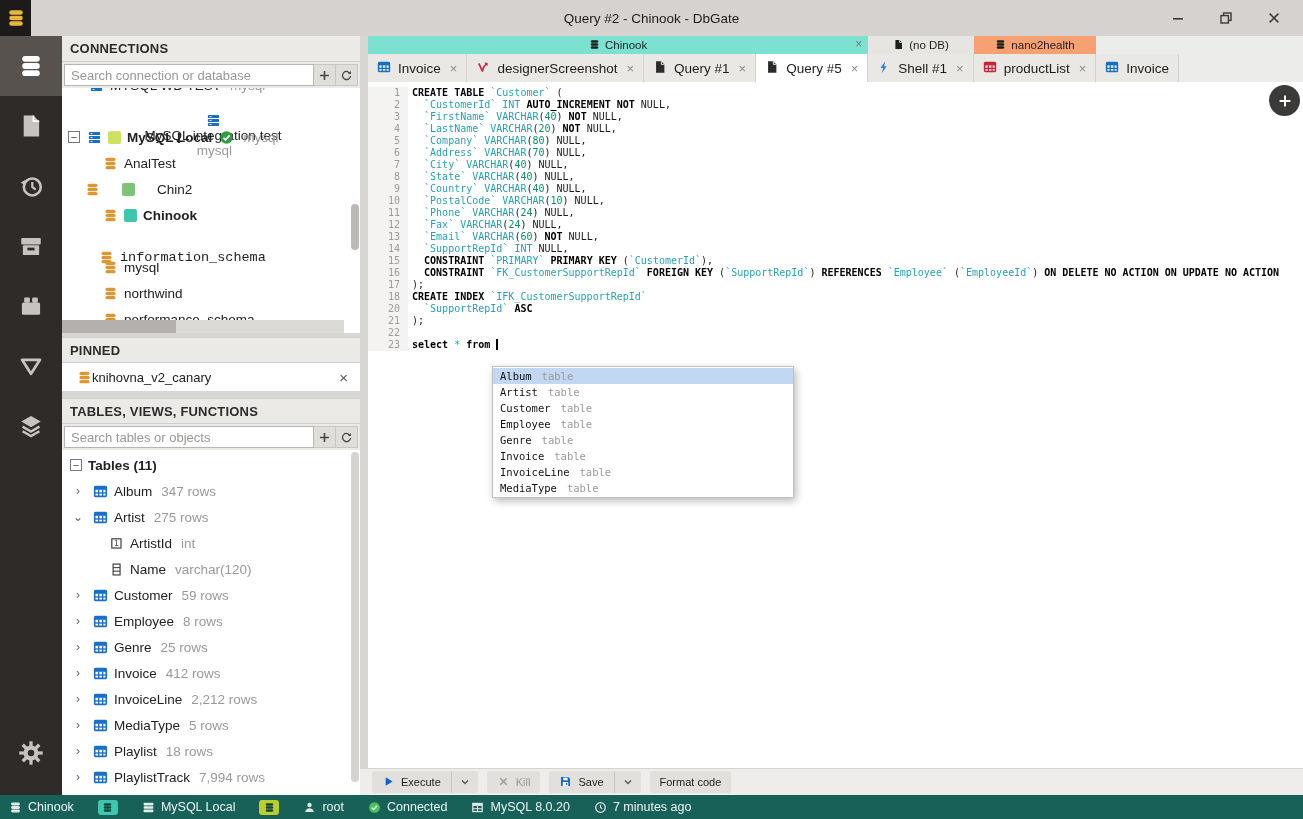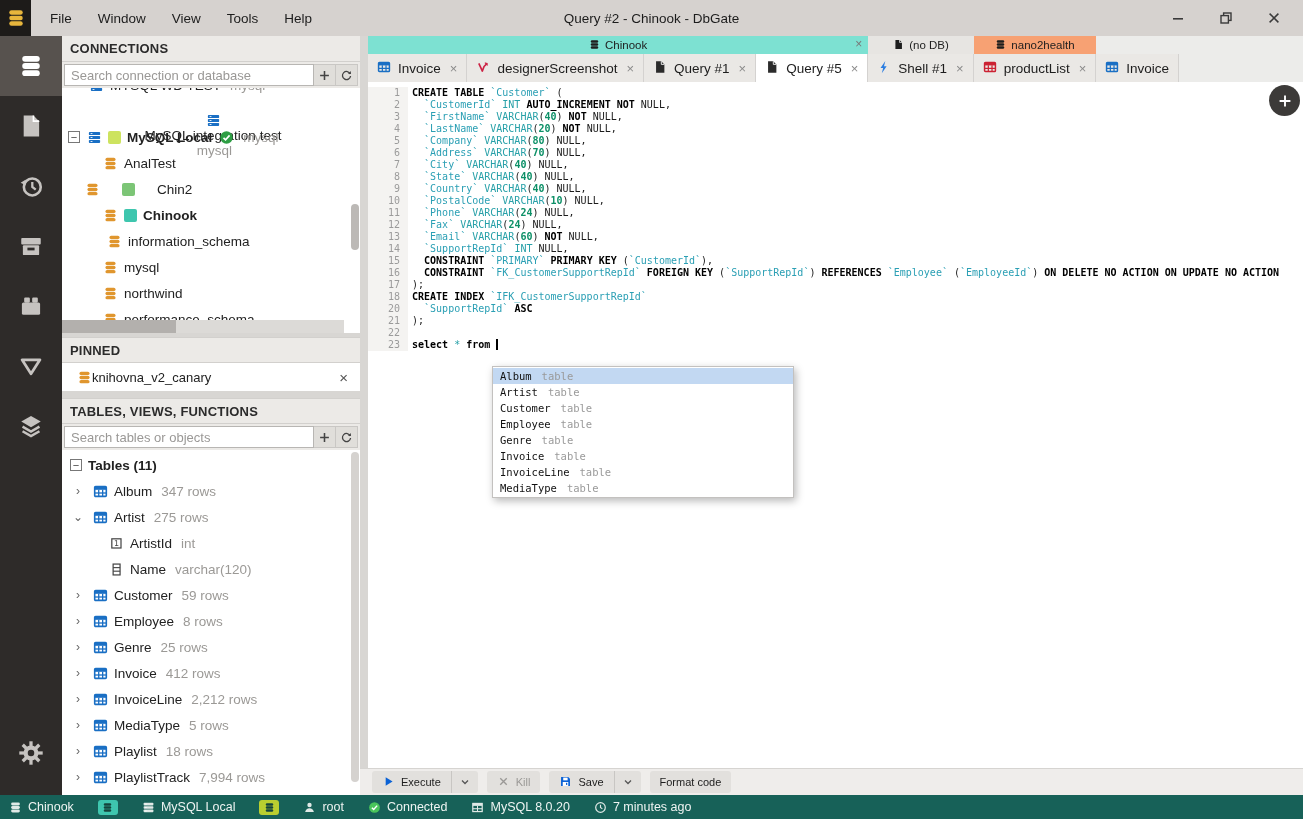--- a/index.html
+++ b/index.html
@@ -63,21 +63,21 @@
 
   
   #editor { left:368px; top:82px; width:935px; height:686px; background:#fff; overflow:hidden; }
   #lines { position:absolute; left:0; top:5px; width:935px; }
   .eline { height:12px; display:flex; font-family:"DejaVu Sans Mono", monospace; font-size:10px; line-height:12px; }
   .gut { width:40px; flex:0 0 40px; background:#f4f3f1; color:#9b9b9b; text-align:right; padding-right:8px; }
   .code { white-space:pre; padding-left:4px; color:#1b1b1b; }
   .tk-k { font-weight:bold; color:#000; }
   .tk-id { color:#2a9fb4; }
   .tk-t { color:#27a0a8; }
-  .tk-n { color:#0d9067;font-weight:bold; }
+  .tk-n { color:#0d9067; }
   .cursor { display:inline-block; width:1.5px; height:11px; background:#000; vertical-align:-2px; }
 
   #autocomplete { position:absolute; left:124px; top:284px; width:302px; background:#fff; border:1px solid #c3c1bf; box-shadow:2px 3px 8px rgba(0,0,0,.28); padding:1px 0; }
   .ac-item { height:16px; display:flex; align-items:center; font-family:"DejaVu Sans Mono", monospace; font-size:10.5px; padding:0 7px; color:#111; gap:10px; }
   .ac-item .kind { color:#9a9a9a; }
   .ac-item.sel { background:#c2d8f2; }
 
   
   #toolbar { left:360px; top:768px; width:943px; height:27px; background:#efedeb; border-top:1px solid #d6d4d1; display:flex; align-items:center; padding-left:12px; gap:9px; }
   .tbtn { display:flex; align-items:center; background:#e2e0dd; border-radius:3px; height:22px; font-size:11px; color:#1d1d1d; }
@@ -98,27 +98,20 @@
 
 <div id="titlebar" class="abs">
   <div id="logo">
       <svg width="20" height="20" viewBox="0 0 16 16" xmlns="http://www.w3.org/2000/svg">
         <g fill="#e8b63c">
           <rect x="2.6" y="1.8" width="10.8" height="3.6" rx="1.8"></rect>
           <rect x="2.6" y="6.2" width="10.8" height="3.6" rx="1.8"></rect>
           <rect x="2.6" y="10.6" width="10.8" height="3.6" rx="1.8"></rect>
         </g>
       </svg>
-    </div>
-  <div id="menus">
-      <div class="menu-item">File</div>
-      <div class="menu-item">Window</div>
-      <div class="menu-item">View</div>
-      <div class="menu-item">Tools</div>
-      <div class="menu-item">Help</div>
     </div>
   <div id="win-title">Query #2 - Chinook - DbGate</div>
   <div id="win-controls">
       <div class="win-btn">
         <svg width="16" height="16" viewBox="0 0 16 16" xmlns="http://www.w3.org/2000/svg">
           <rect x="3" y="8" width="10" height="1.6" fill="#3a3a3a"></rect>
         </svg>
       </div>
       <div class="win-btn">
         <svg width="16" height="16" viewBox="0 0 16 16" xmlns="http://www.w3.org/2000/svg">
@@ -315,21 +308,21 @@
             <g fill="#e0962e">
               <rect x="2.6" y="1.8" width="10.8" height="3.6" rx="1.8"></rect>
               <rect x="2.6" y="6.2" width="10.8" height="3.6" rx="1.8"></rect>
               <rect x="2.6" y="10.6" width="10.8" height="3.6" rx="1.8"></rect>
             </g>
           </svg>
         </span>
         <span class="color-sq" style="background: rgb(62, 198, 174);"></span>
         <span class="nm b">Chinook</span>
       </div>
-      <div class="tree-row" style="position: absolute; left: 0px; top: 140px; width: 290px; padding-left: 38px;">
+      <div class="tree-row" style="position: absolute; left: 0px; top: 156px; width: 290px; padding-left: 30px; font-family: Liberation Mono, monospace;">
         <span class="icon-cell">
           <svg width="15" height="15" viewBox="0 0 16 16" xmlns="http://www.w3.org/2000/svg">
             <g fill="#e0962e">
               <rect x="2.6" y="1.8" width="10.8" height="3.6" rx="1.8"></rect>
               <rect x="2.6" y="6.2" width="10.8" height="3.6" rx="1.8"></rect>
               <rect x="2.6" y="10.6" width="10.8" height="3.6" rx="1.8"></rect>
             </g>
           </svg>
         </span>
         <span class="nm">information_schema</span>

